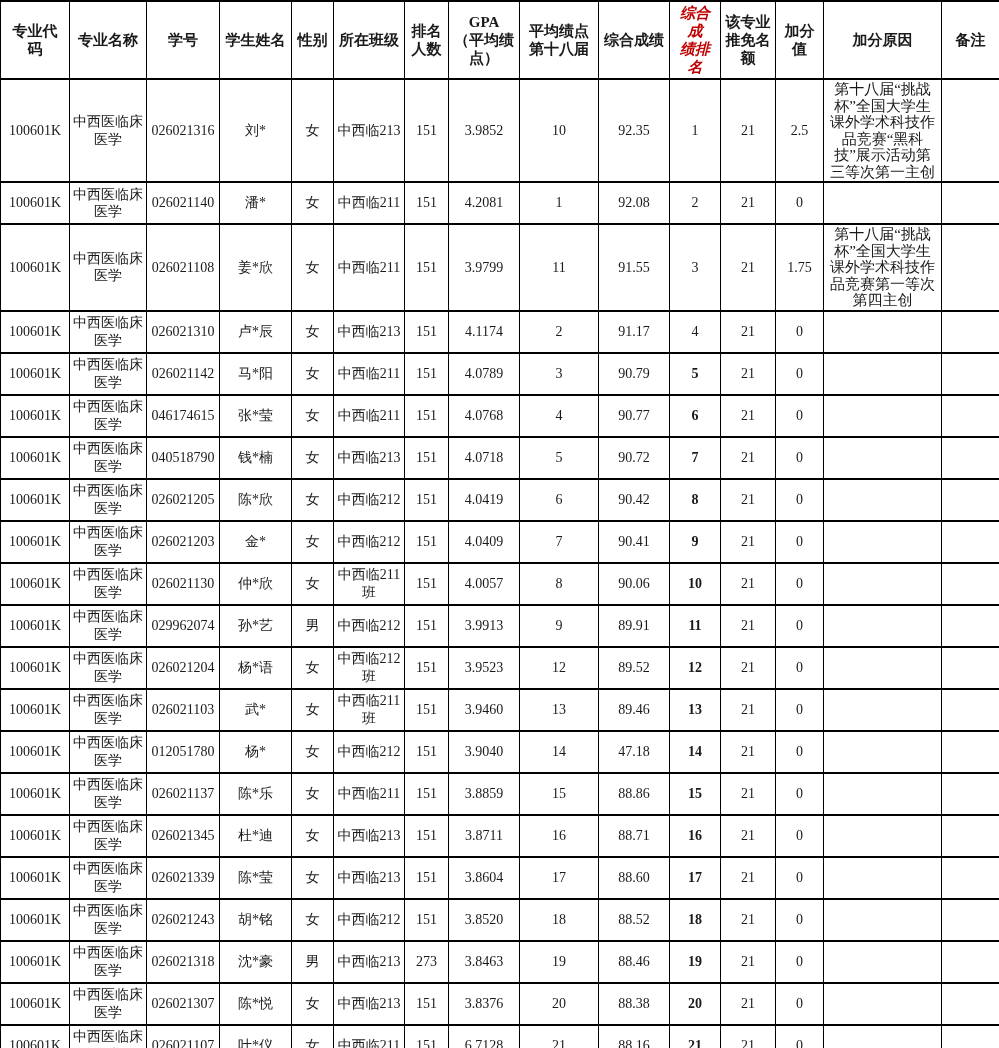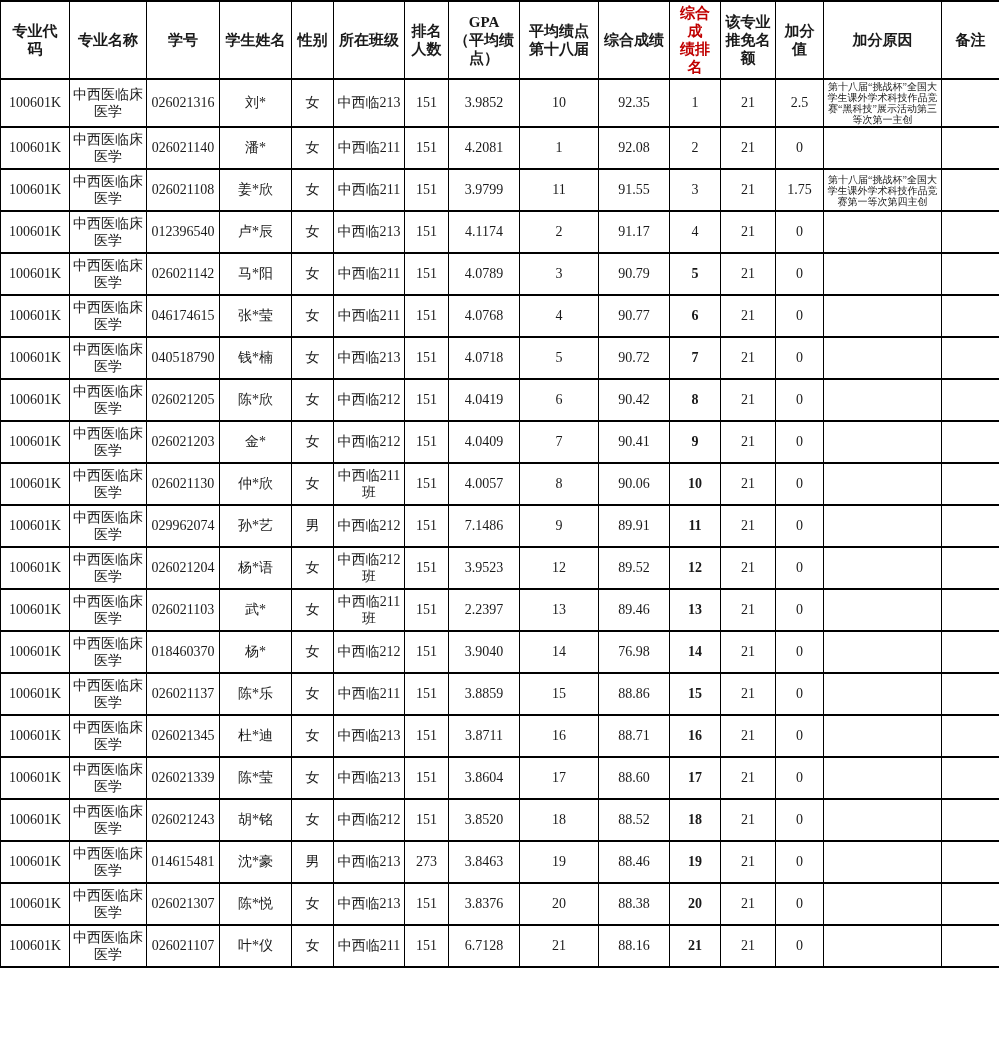--- a/index.html
+++ b/index.html
@@ -29,24 +29,24 @@
     font-weight: bold;
     line-height: 1.2;
     white-space: pre-line;
     height: 55px;
   }
   .rank-table td {
     font-size: 14px;
     line-height: 1.25;
   }
   .rank-table tbody tr { height: 42px; }
-  th.red { color: var(--accent-red); }
+  th.red { color: var(--accent-red); font-style: italic; }
   td.bold { font-weight: bold; }
   td.reason {
-    font-size: 10px;
+    font-size: 15px;
     line-height: 1.1;
     padding: 1px 3px;
   }
 </style>
 </head>
 <body>
 
 <div class="page">
   <table class="rank-table">
     <colgroup>
@@ -142,21 +142,21 @@
           <td>91.55</td>
           <td>3</td>
           <td>21</td>
           <td>1.75</td>
           <td class="reason">第十八届“挑战杯”全国大学生课外学术科技作品竞赛第一等次第四主创</td>
           <td></td>
         </tr>
         <tr>
           <td>100601K</td>
           <td>中西医临床医学</td>
-          <td>012396540</td>
+          <td>026021310</td>
           <td>卢*辰</td>
           <td>女</td>
           <td>中西临213</td>
           <td>151</td>
           <td>4.1174</td>
           <td>2</td>
           <td>91.17</td>
           <td>4</td>
           <td>21</td>
           <td>0</td>
@@ -266,21 +266,21 @@
           <td></td>
         </tr>
         <tr>
           <td>100601K</td>
           <td>中西医临床医学</td>
           <td>029962074</td>
           <td>孙*艺</td>
           <td>男</td>
           <td>中西临212</td>
           <td>151</td>
-          <td>7.1486</td>
+          <td>3.9913</td>
           <td>9</td>
           <td>89.91</td>
           <td class="bold">11</td>
           <td>21</td>
           <td>0</td>
           <td class="reason"></td>
           <td></td>
         </tr>
         <tr>
           <td>100601K</td>
@@ -300,40 +300,40 @@
           <td></td>
         </tr>
         <tr>
           <td>100601K</td>
           <td>中西医临床医学</td>
           <td>026021103</td>
           <td>武*</td>
           <td>女</td>
           <td>中西临211班</td>
           <td>151</td>
-          <td>2.2397</td>
+          <td>3.9460</td>
           <td>13</td>
           <td>89.46</td>
           <td class="bold">13</td>
           <td>21</td>
           <td>0</td>
           <td class="reason"></td>
           <td></td>
         </tr>
         <tr>
           <td>100601K</td>
           <td>中西医临床医学</td>
-          <td>018460370</td>
+          <td>012051780</td>
           <td>杨*</td>
           <td>女</td>
           <td>中西临212</td>
           <td>151</td>
           <td>3.9040</td>
           <td>14</td>
-          <td>76.98</td>
+          <td>47.18</td>
           <td class="bold">14</td>
           <td>21</td>
           <td>0</td>
           <td class="reason"></td>
           <td></td>
         </tr>
         <tr>
           <td>100601K</td>
           <td>中西医临床医学</td>
           <td>026021137</td>
@@ -397,21 +397,21 @@
           <td>88.52</td>
           <td class="bold">18</td>
           <td>21</td>
           <td>0</td>
           <td class="reason"></td>
           <td></td>
         </tr>
         <tr>
           <td>100601K</td>
           <td>中西医临床医学</td>
-          <td>014615481</td>
+          <td>026021318</td>
           <td>沈*豪</td>
           <td>男</td>
           <td>中西临213</td>
           <td>273</td>
           <td>3.8463</td>
           <td>19</td>
           <td>88.46</td>
           <td class="bold">19</td>
           <td>21</td>
           <td>0</td>

